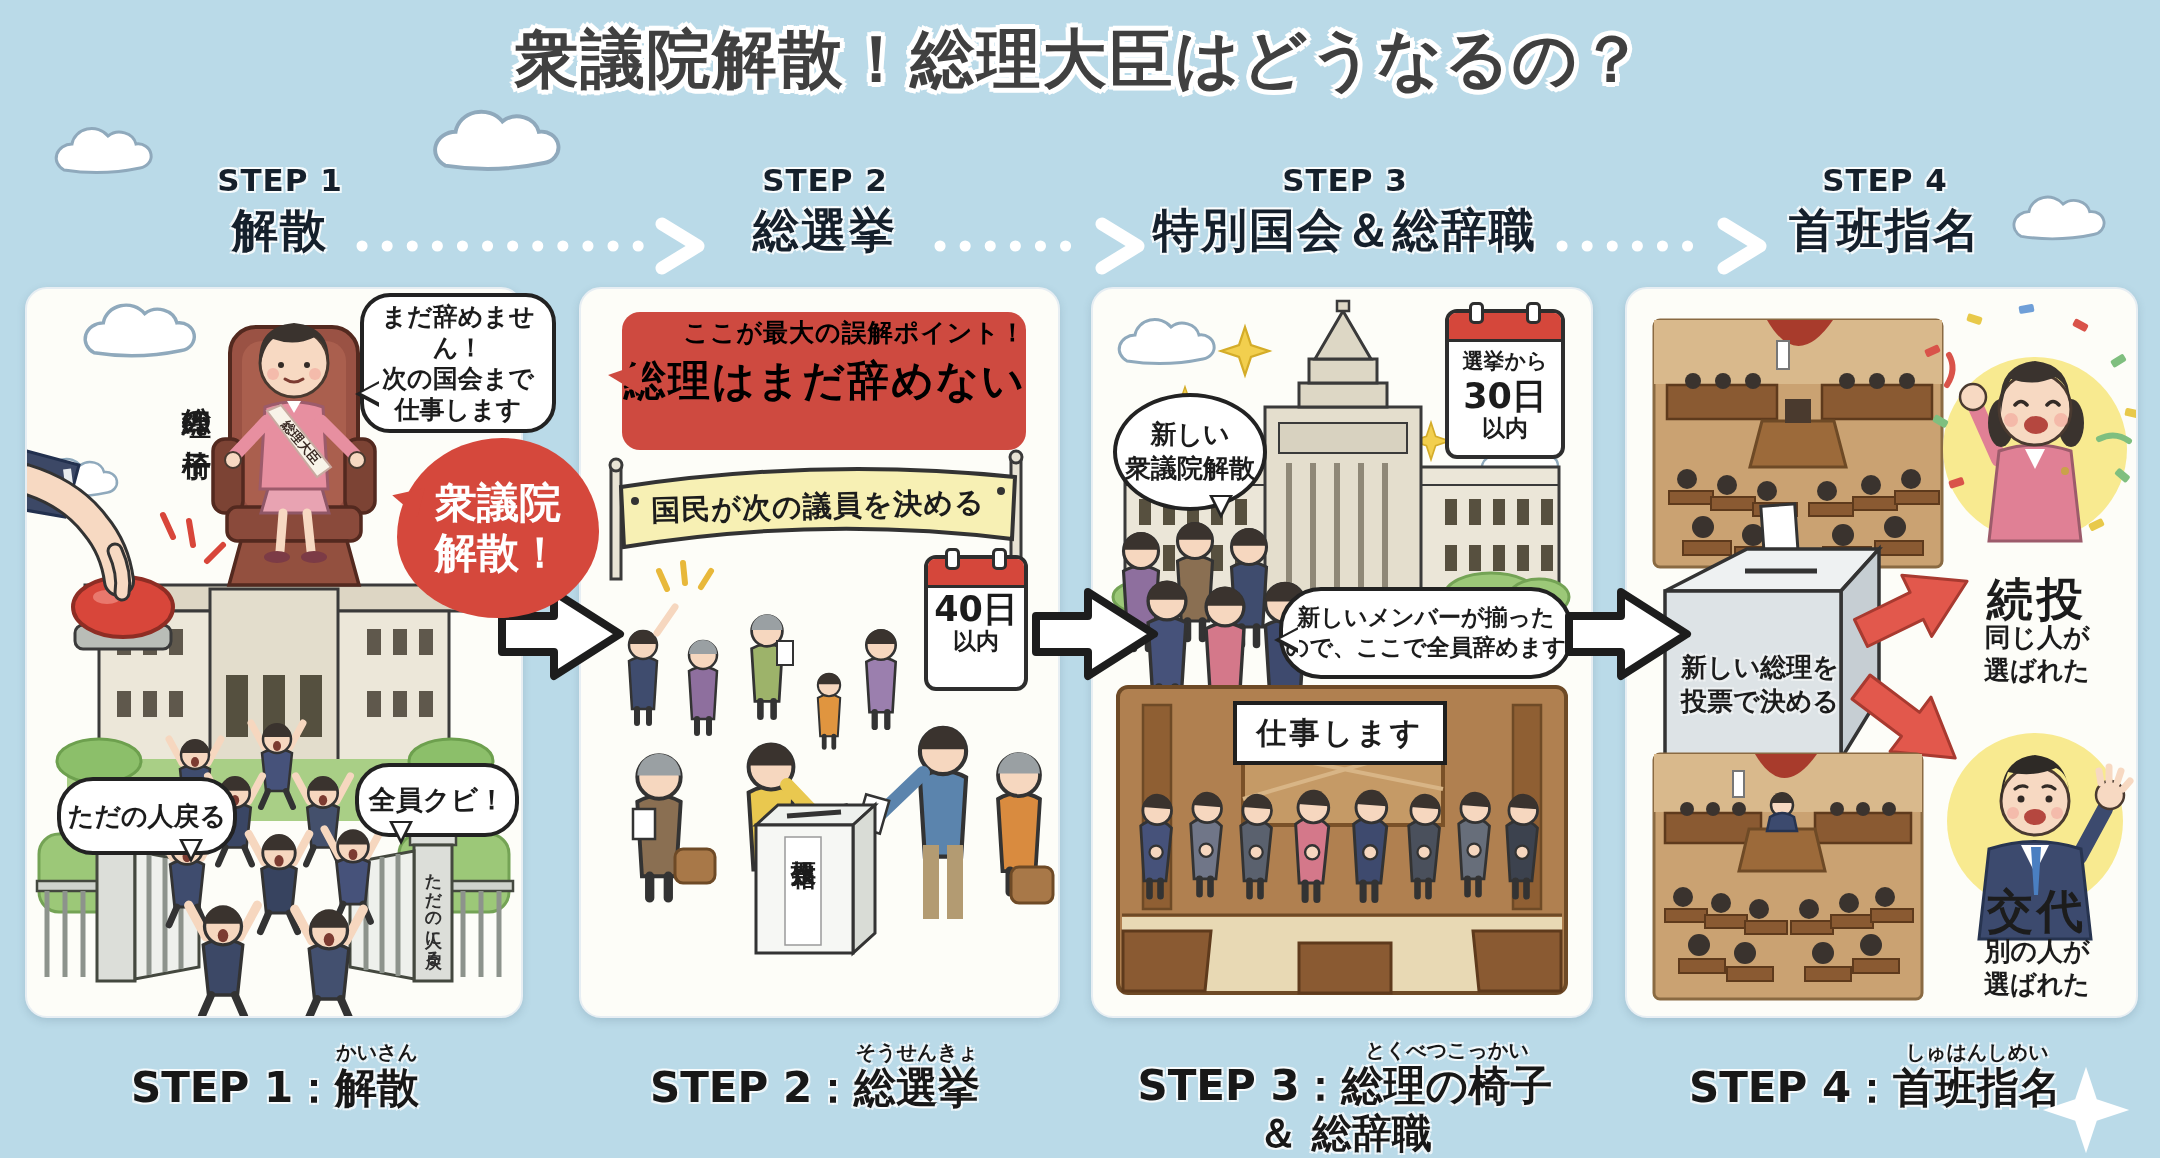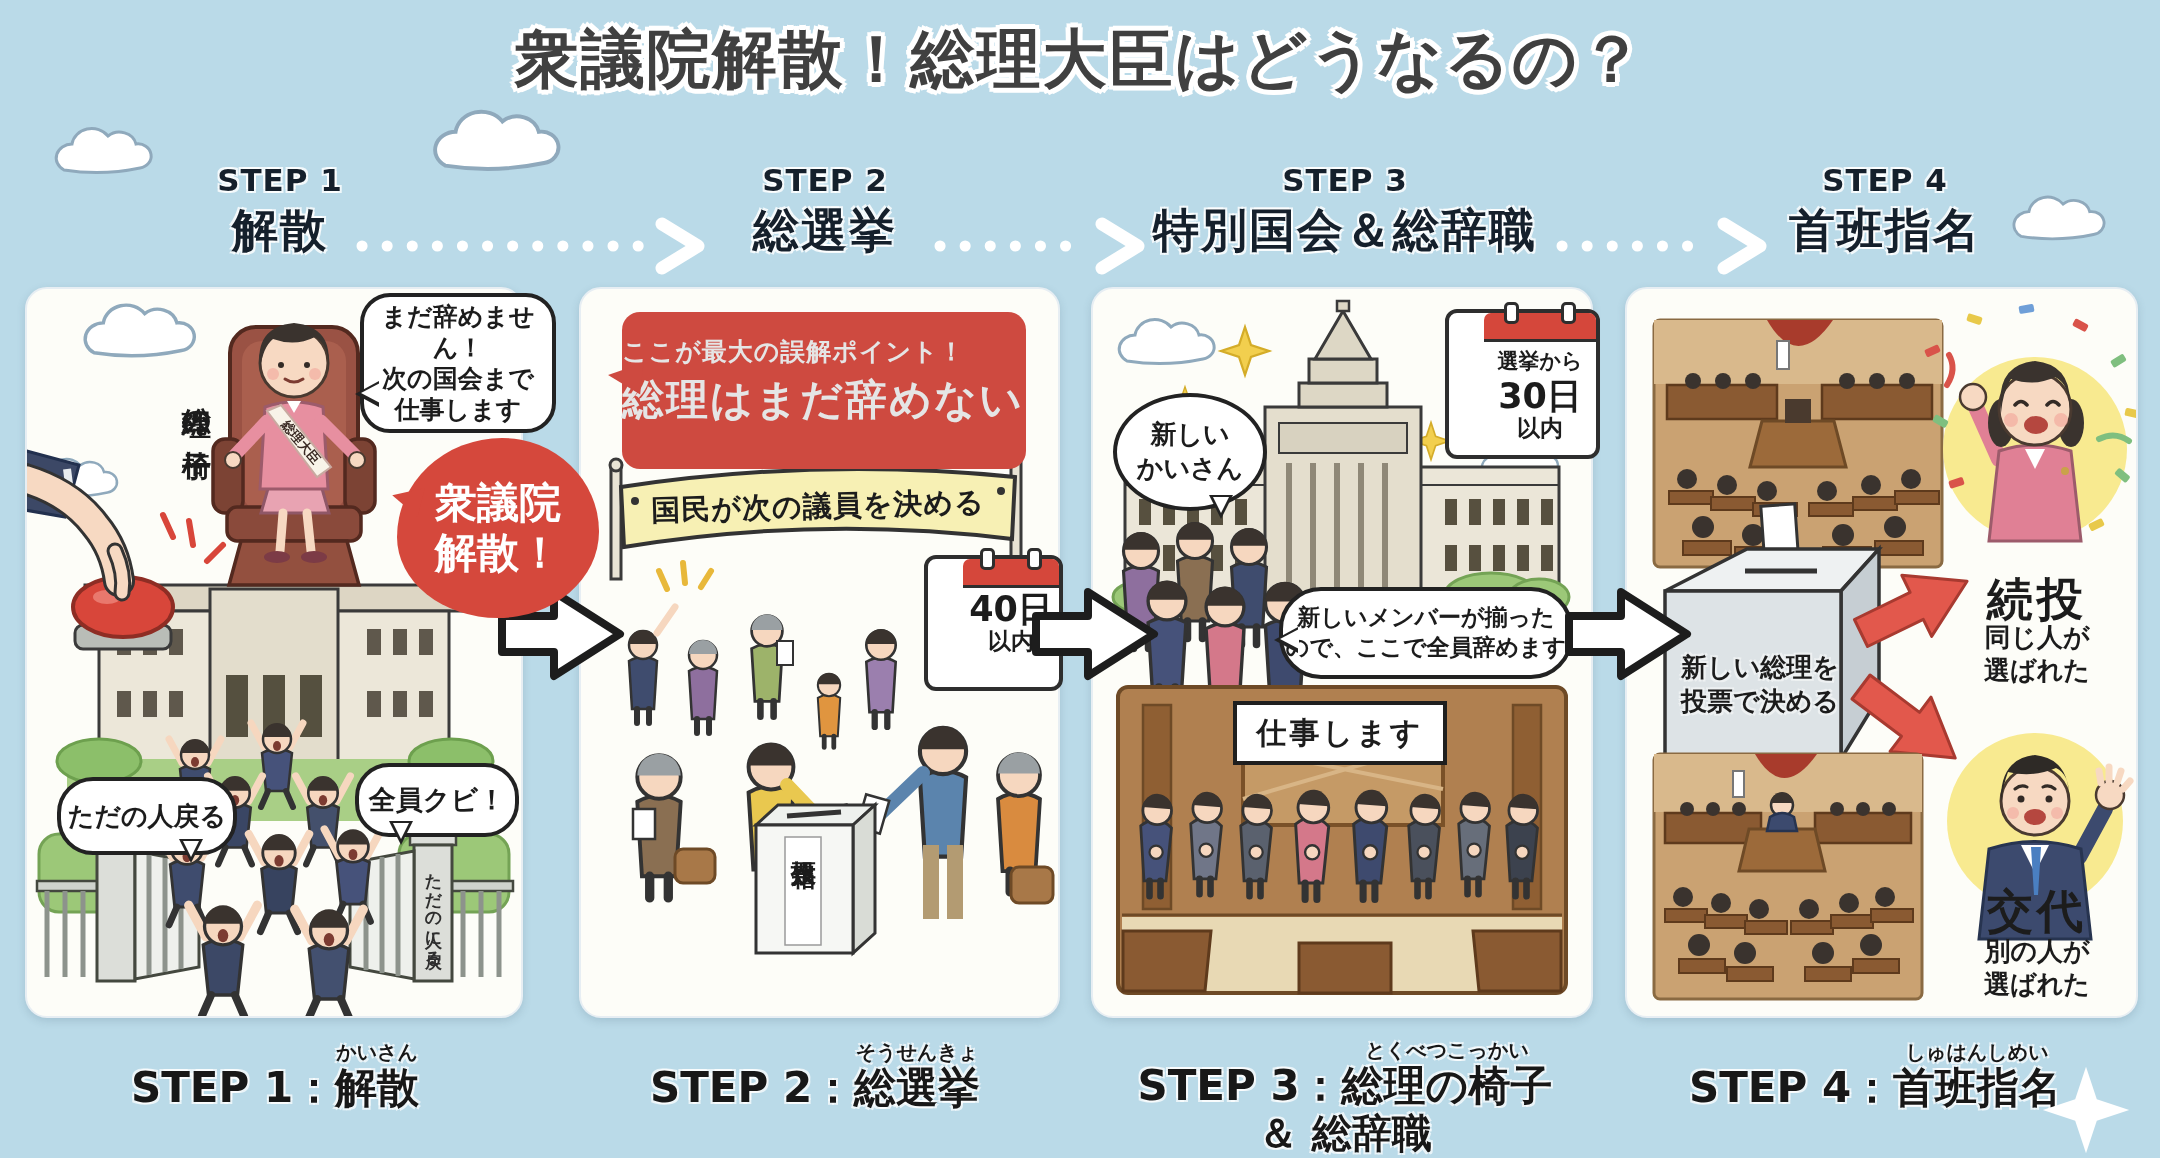--- a/index.html
+++ b/index.html
@@ -24,26 +24,26 @@
           display:flex;align-items:center;justify-content:center;font-weight:700;}
   .tail-dl:before{content:"";position:absolute;left:-22px;bottom:22px;border:13px solid transparent;border-right:24px solid #222;}
   .tail-dl:after{content:"";position:absolute;left:-13px;bottom:26px;border:10px solid transparent;border-right:19px solid #fff;}
   .tail-down-l:before{content:"";position:absolute;left:30px;bottom:-24px;border:12px solid transparent;border-top:24px solid #222;}
   .tail-down-l:after{content:"";position:absolute;left:34px;bottom:-14px;border:8px solid transparent;border-top:16px solid #fff;}
   .tail-down-r:before{content:"";position:absolute;right:30px;bottom:-24px;border:12px solid transparent;border-top:24px solid #222;}
   .tail-down-r:after{content:"";position:absolute;right:34px;bottom:-14px;border:8px solid transparent;border-top:16px solid #fff;}
   .red-bubble{background:#d5483c;border-radius:52% 48% 50% 50%/55% 52% 48% 45%;color:#fff;text-align:center;
               display:flex;align-items:center;justify-content:center;font-weight:700;}
   .red-bubble:before{content:"";position:absolute;left:-20px;top:44px;border:15px solid transparent;border-right:30px solid #d5483c;transform:rotate(14deg);}
-  .callout{background:#ce4a40;border-radius:18px;color:#e5e5e5;text-align:left;padding-top:23px;}
+  .callout{background:#ce4a40;border-radius:18px;color:#000000;text-align:right;padding-top:4px;}
   .callout:before{content:"";position:absolute;left:-30px;top:48px;border:16px solid transparent;border-right:34px solid #ce4a40;transform:rotate(6deg);}
   .callout .l1{font-size:25px;font-weight:800;letter-spacing:1px;}
   .callout .l2{font-size:42px;font-weight:800;margin-top:4px;letter-spacing:2px;}
   
-  .calendar{background:#fff;border:4px solid #2e2e2e;border-radius:12px;text-align:center;padding-left:35px;}
+  .calendar{background:#fff;border:4px solid #2e2e2e;border-radius:12px;text-align:center;}
   .calendar .band{height:26px;background:#d5473b;border-bottom:3px solid #2e2e2e;border-radius:7px 7px 0 0;position:relative;}
   .calendar .band i{position:absolute;top:-11px;width:9px;height:16px;background:#fff;border:3px solid #2e2e2e;border-radius:5px;}
   .calendar .band i.p1{left:18%;} .calendar .band i.p2{right:18%;}
   .cal-from{font-size:21px;font-weight:800;margin-top:5px;}
   .cal-days{font-size:35px;font-weight:800;line-height:1.08;margin-top:3px;}
   .cal-within{font-size:23px;font-weight:800;line-height:1.05;}
   
   .vtext{writing-mode:vertical-rl;text-orientation:upright;font-weight:800;letter-spacing:3px;}
   
   .big-word{font-size:46px;font-weight:800;text-align:center;letter-spacing:4px;}
@@ -439,21 +439,21 @@
       <g style="color:#3c424e">
           <use href="#bow" transform="translate(428,506) scale(1.1)"></use>
         </g>
 
       <path d="M30,642 h88 l-6,60 h-82 z" fill="#8a5a32" stroke="#5e3a1c" stroke-width="3"></path>
       <path d="M380,642 h88 v60 h-82 z" fill="#8a5a32" stroke="#5e3a1c" stroke-width="3"></path>
       <rect x="206" y="654" width="92" height="50" fill="#8a5a32" stroke="#5e3a1c" stroke-width="3"></rect>
     </svg>
 
     <div class="abs bubble pre tail-down-r" style="left:20px;top:104px;width:146px;height:110px;font-size:26px;line-height:1.3;border-radius:50%">新しい
-かいさん</div>
+衆議院解散</div>
     <div class="abs calendar" style="left:352px;top:20px;width:112px;height:142px">
       <div class="band">
           <i class="p1"></i>
           <i class="p2"></i>
         </div>
       <div class="cal-from">選挙から</div>
       <div class="cal-days">30日</div>
       <div class="cal-within">以内</div>
     </div>
     <div class="abs bubble pre tail-dl" style="left:186px;top:298px;width:286px;height:84px;font-size:23px;line-height:1.3;border-radius:42px">新しいメンバーが揃った

